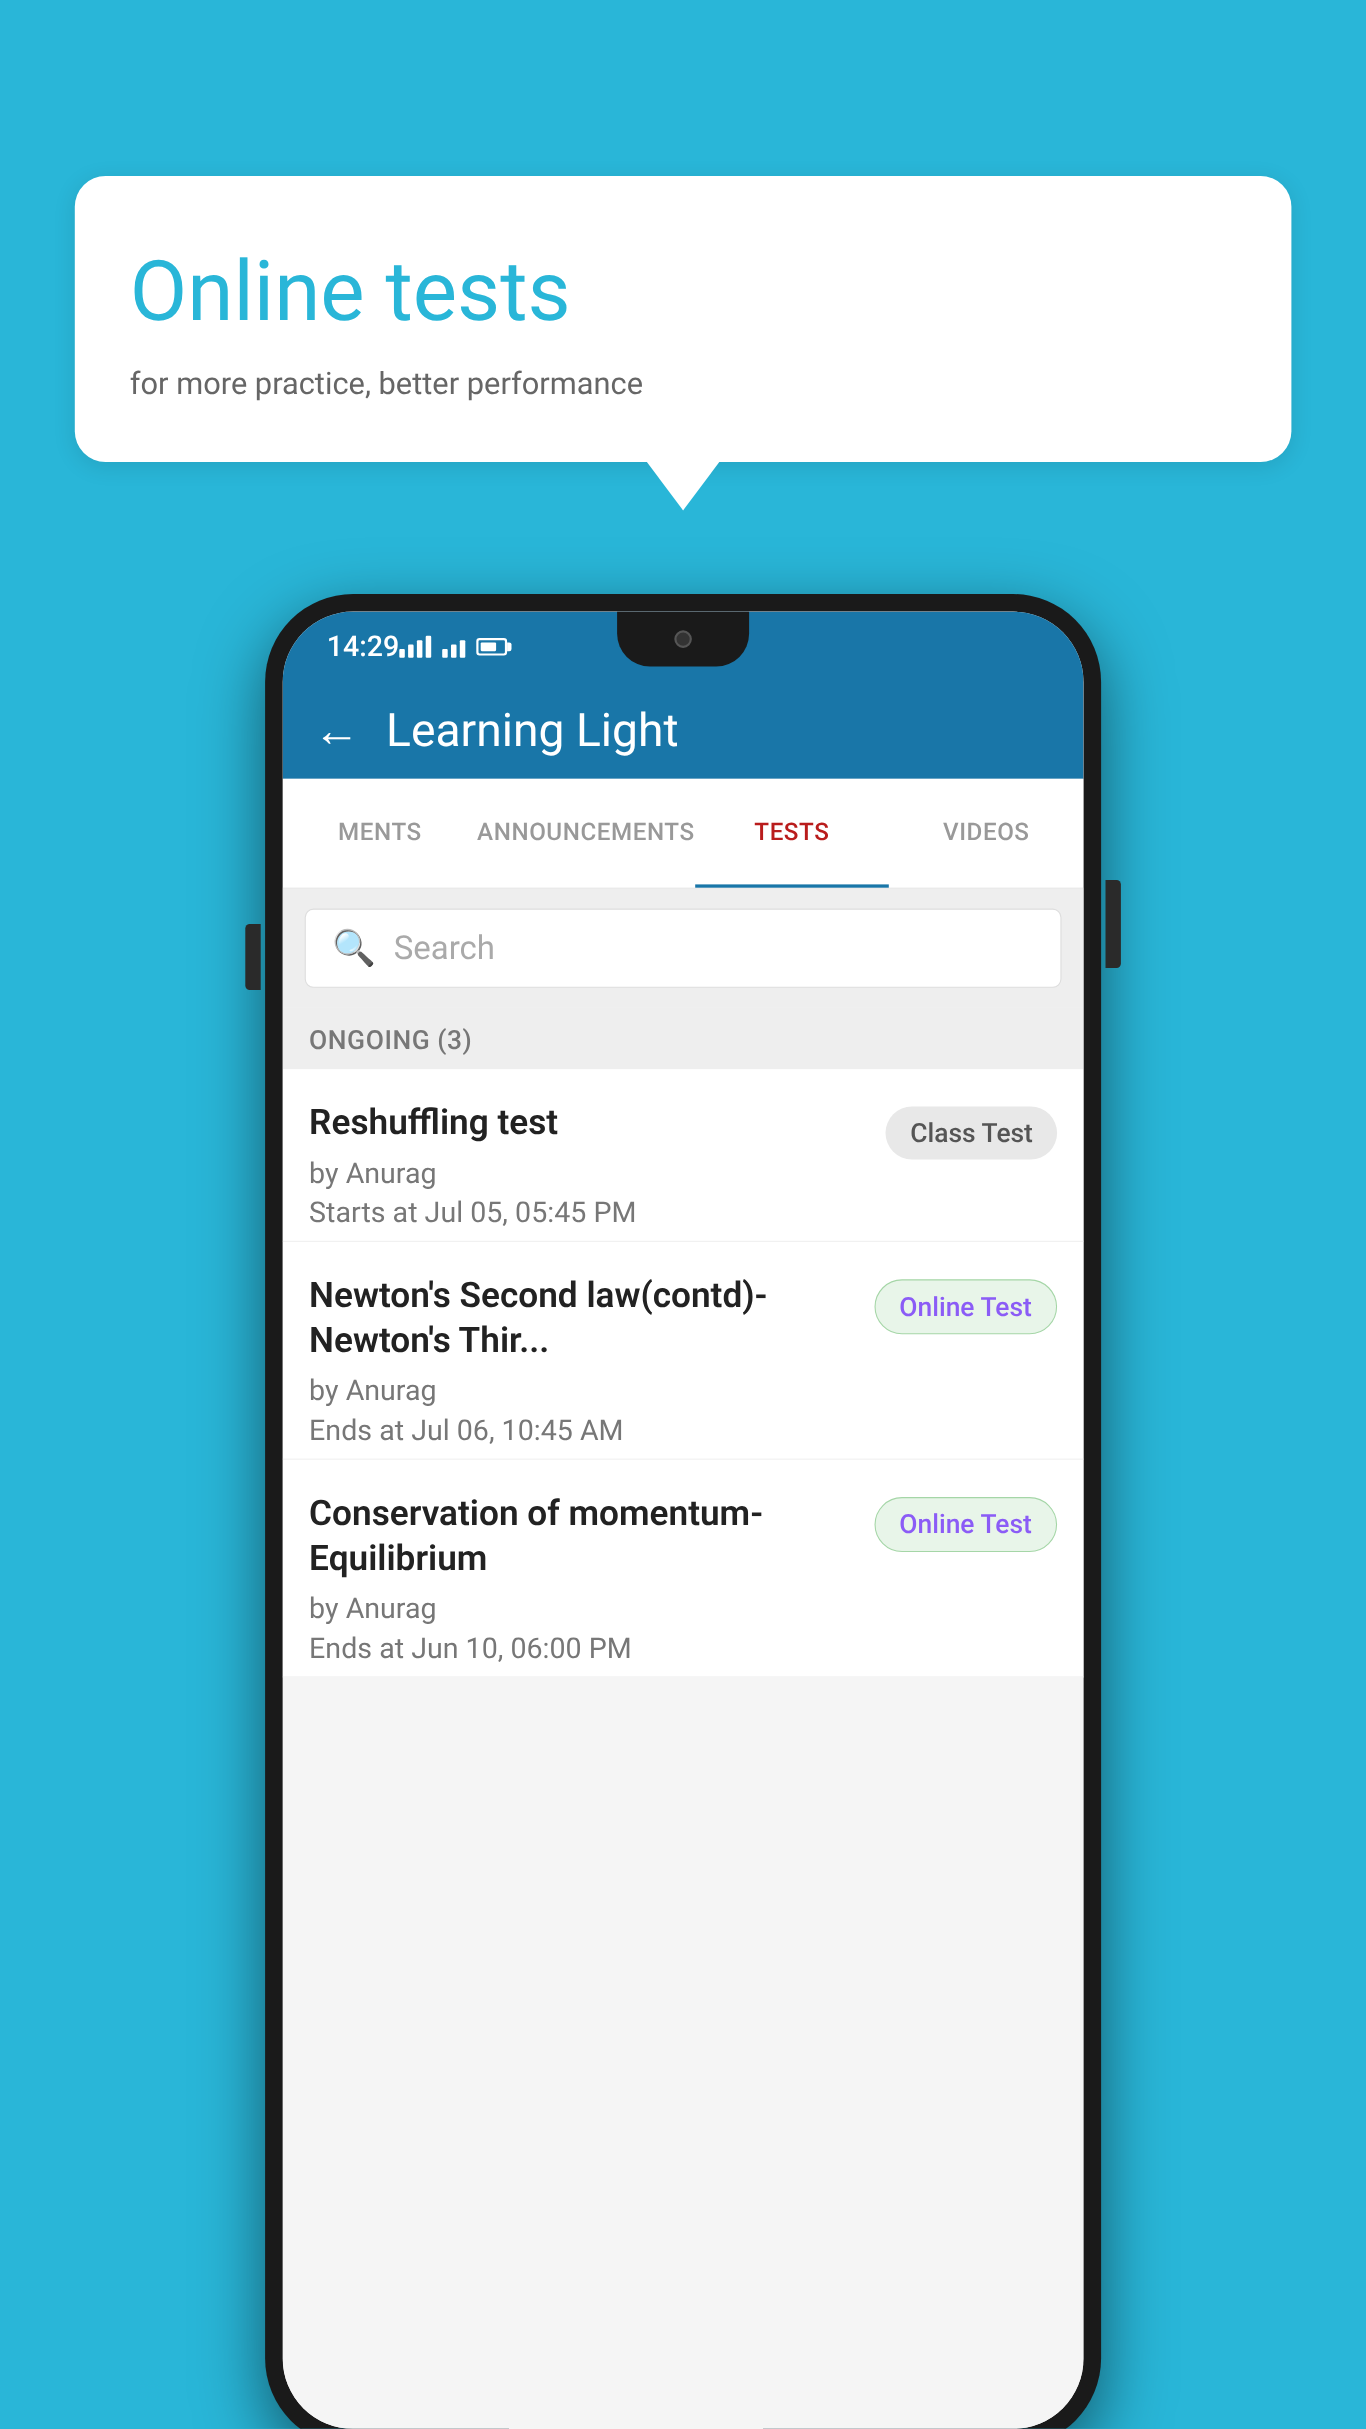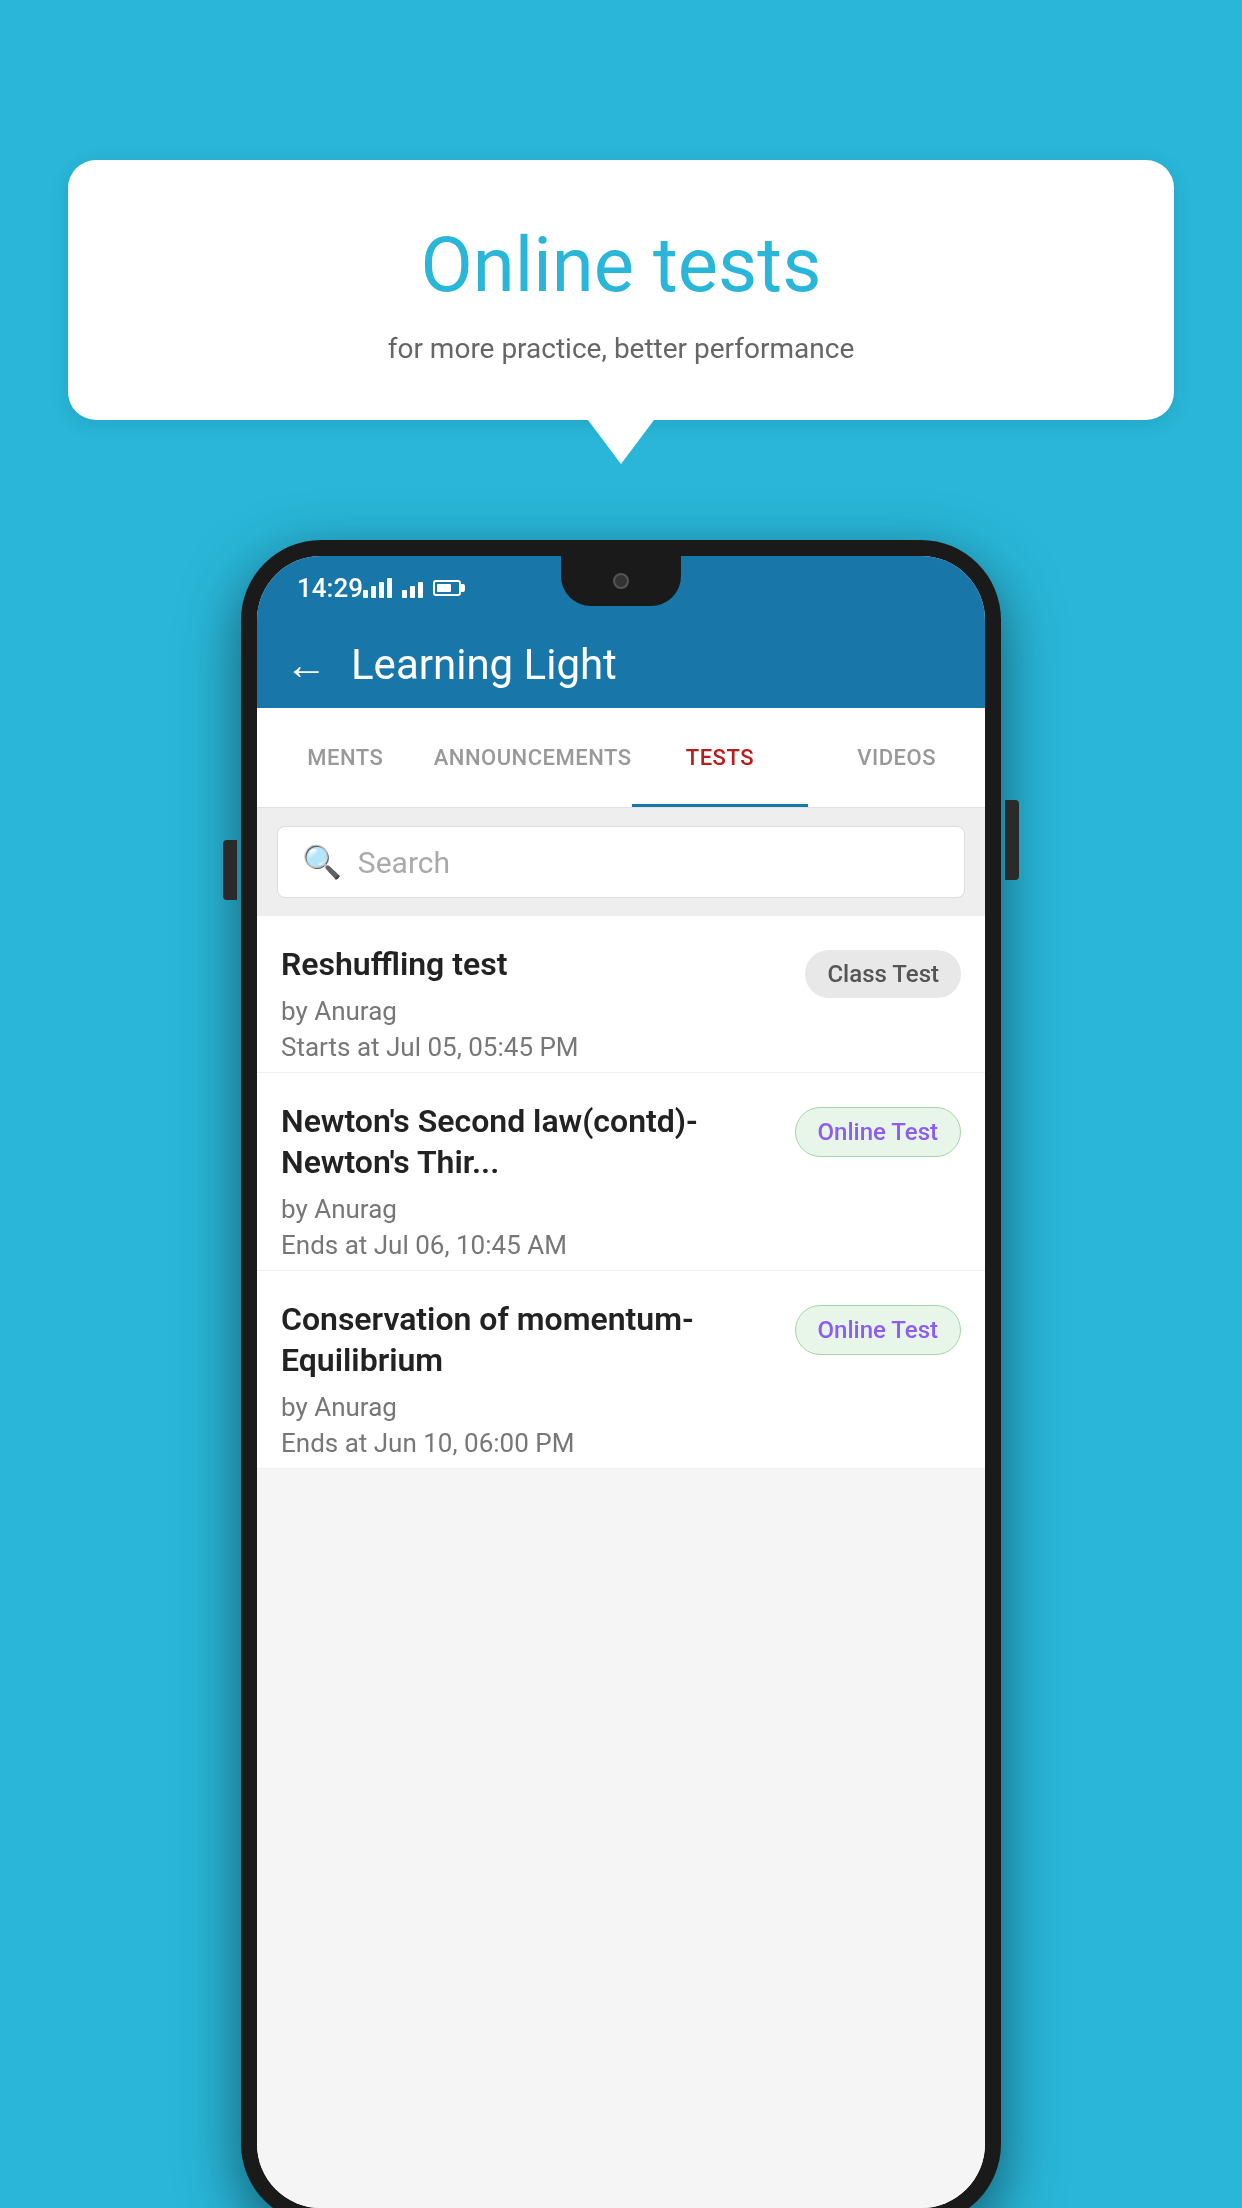--- a/index.html
+++ b/index.html
@@ -15,21 +15,20 @@
 
     
     .speech-bubble {
       position: absolute;
       top: 160px;
       left: 68px;
       right: 68px;
       background: white;
       border-radius: 28px;
       padding: 60px 50px 55px;
-      text-align: center;
       box-shadow: 0 4px 20px rgba(0,0,0,0.1);
     }
 
     .speech-bubble::after {
       content: '';
       position: absolute;
       bottom: -44px;
       left: 50%;
       transform: translateX(-50%);
       width: 0;
@@ -412,20 +411,23 @@
 
       <div class="content-area">
 
         <div class="search-container">
           <div class="search-bar">
             <span class="search-icon-wrap">🔍</span>
             <span class="search-placeholder">Search</span>
           </div>
         </div>
 
+        <div class="section-header">
+          <span class="section-title">ONGOING (3)</span>
+        </div>
 
         <div class="test-list">
 
           <div class="test-item">
             <div class="test-item-content">
               <div class="test-name">Reshuffling test</div>
               <div class="test-by">by Anurag</div>
               <div class="test-date">Starts at  Jul 05, 05:45 PM</div>
             </div>
             <span class="test-badge badge-class-test">Class Test</span>

